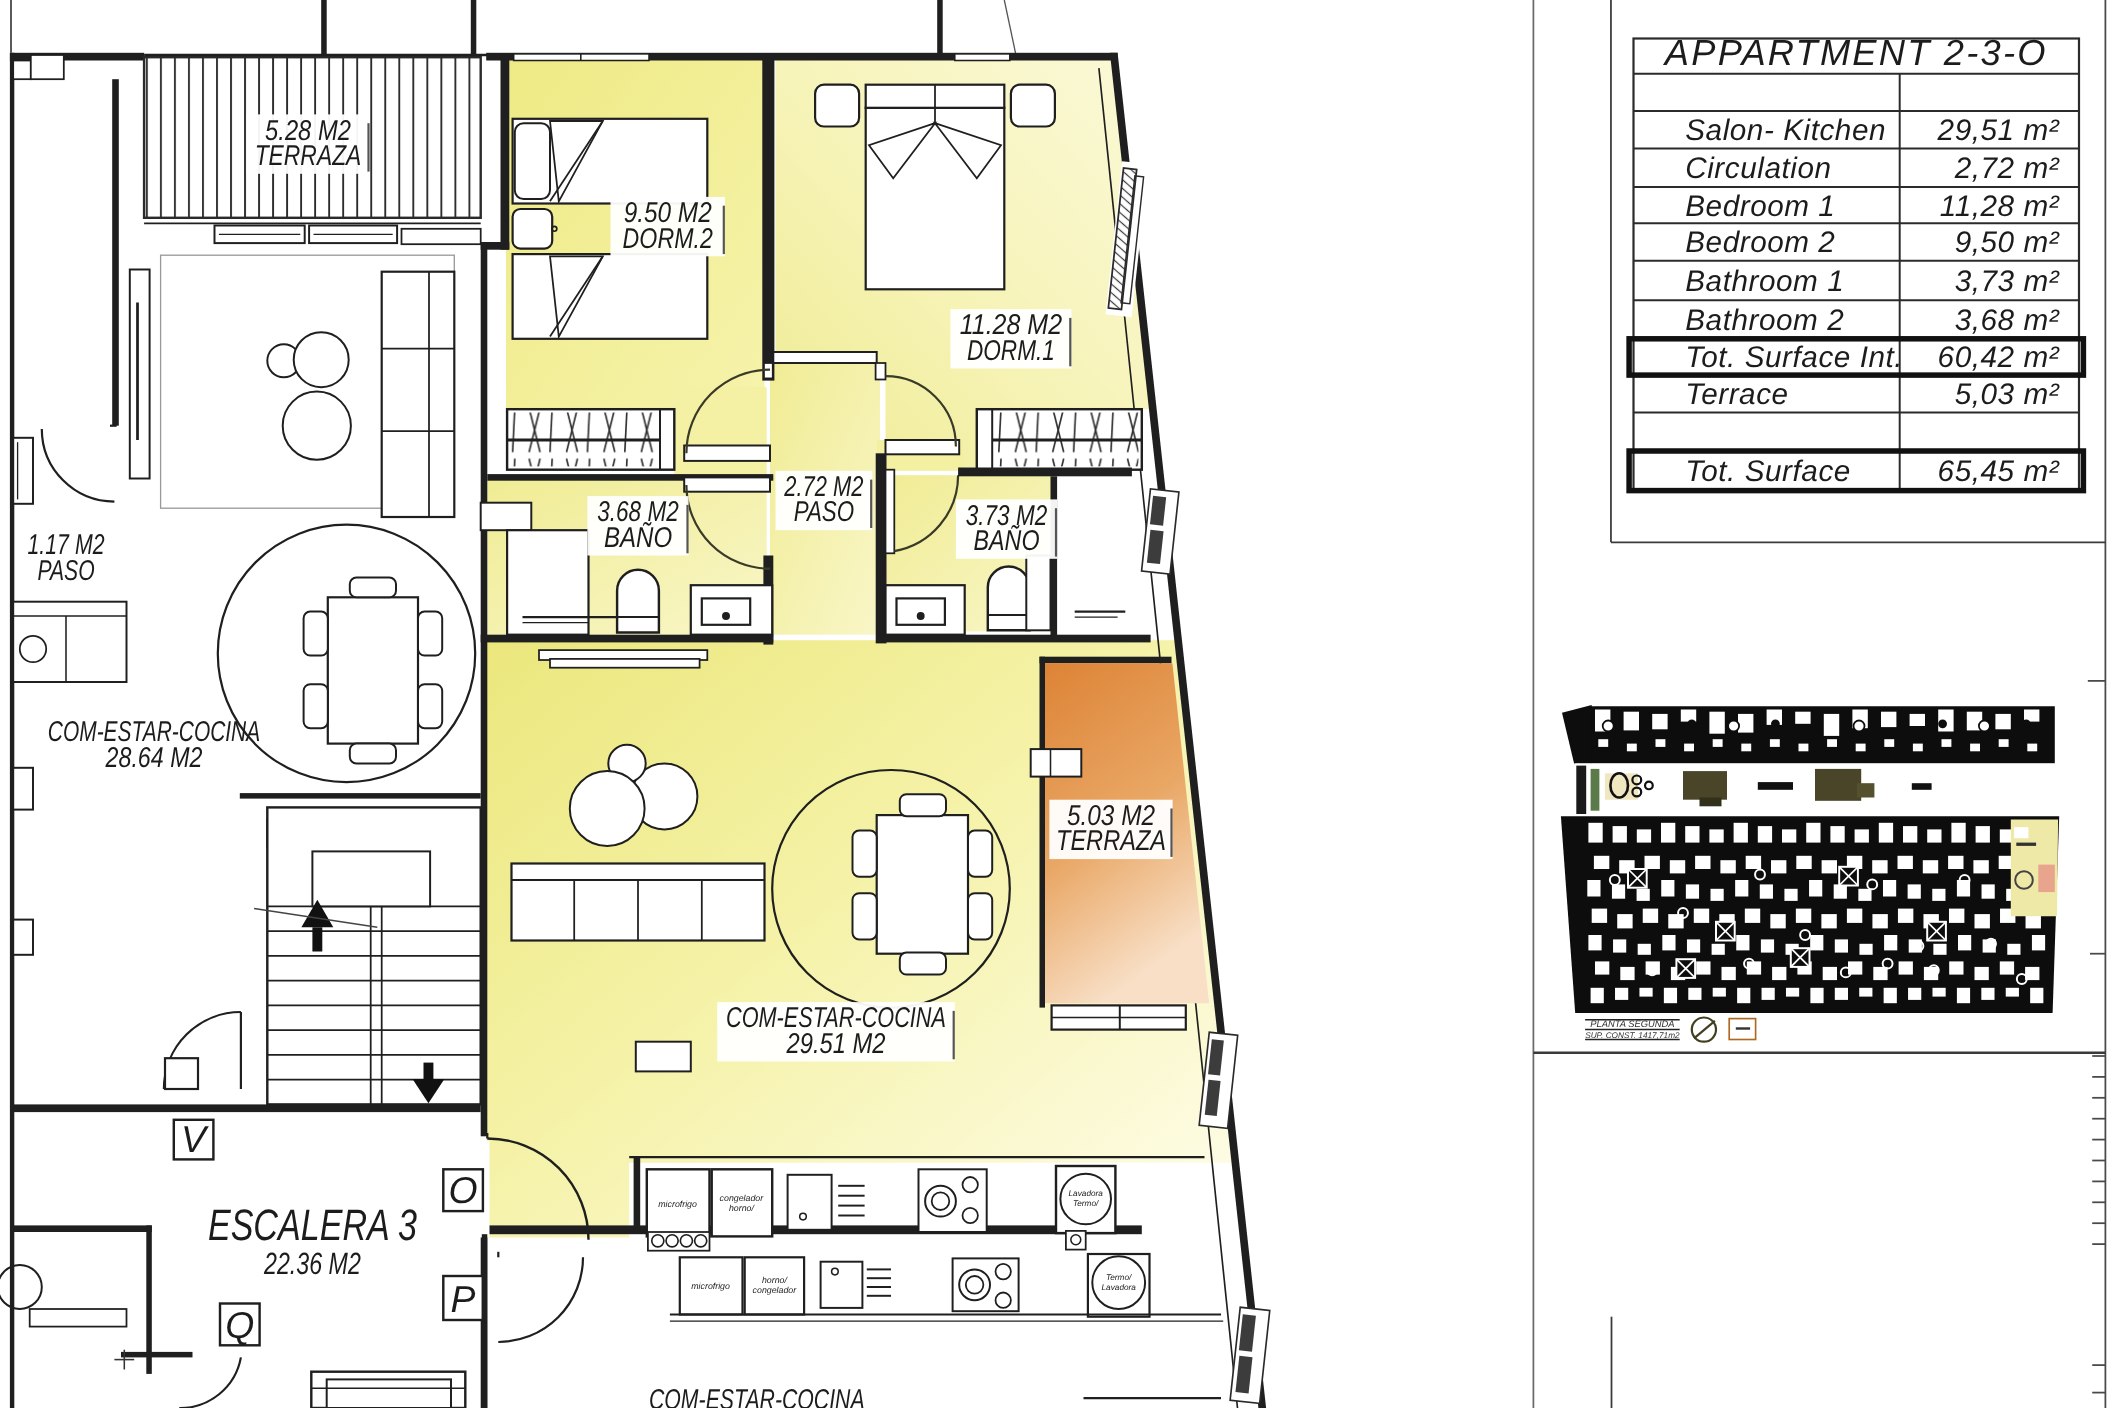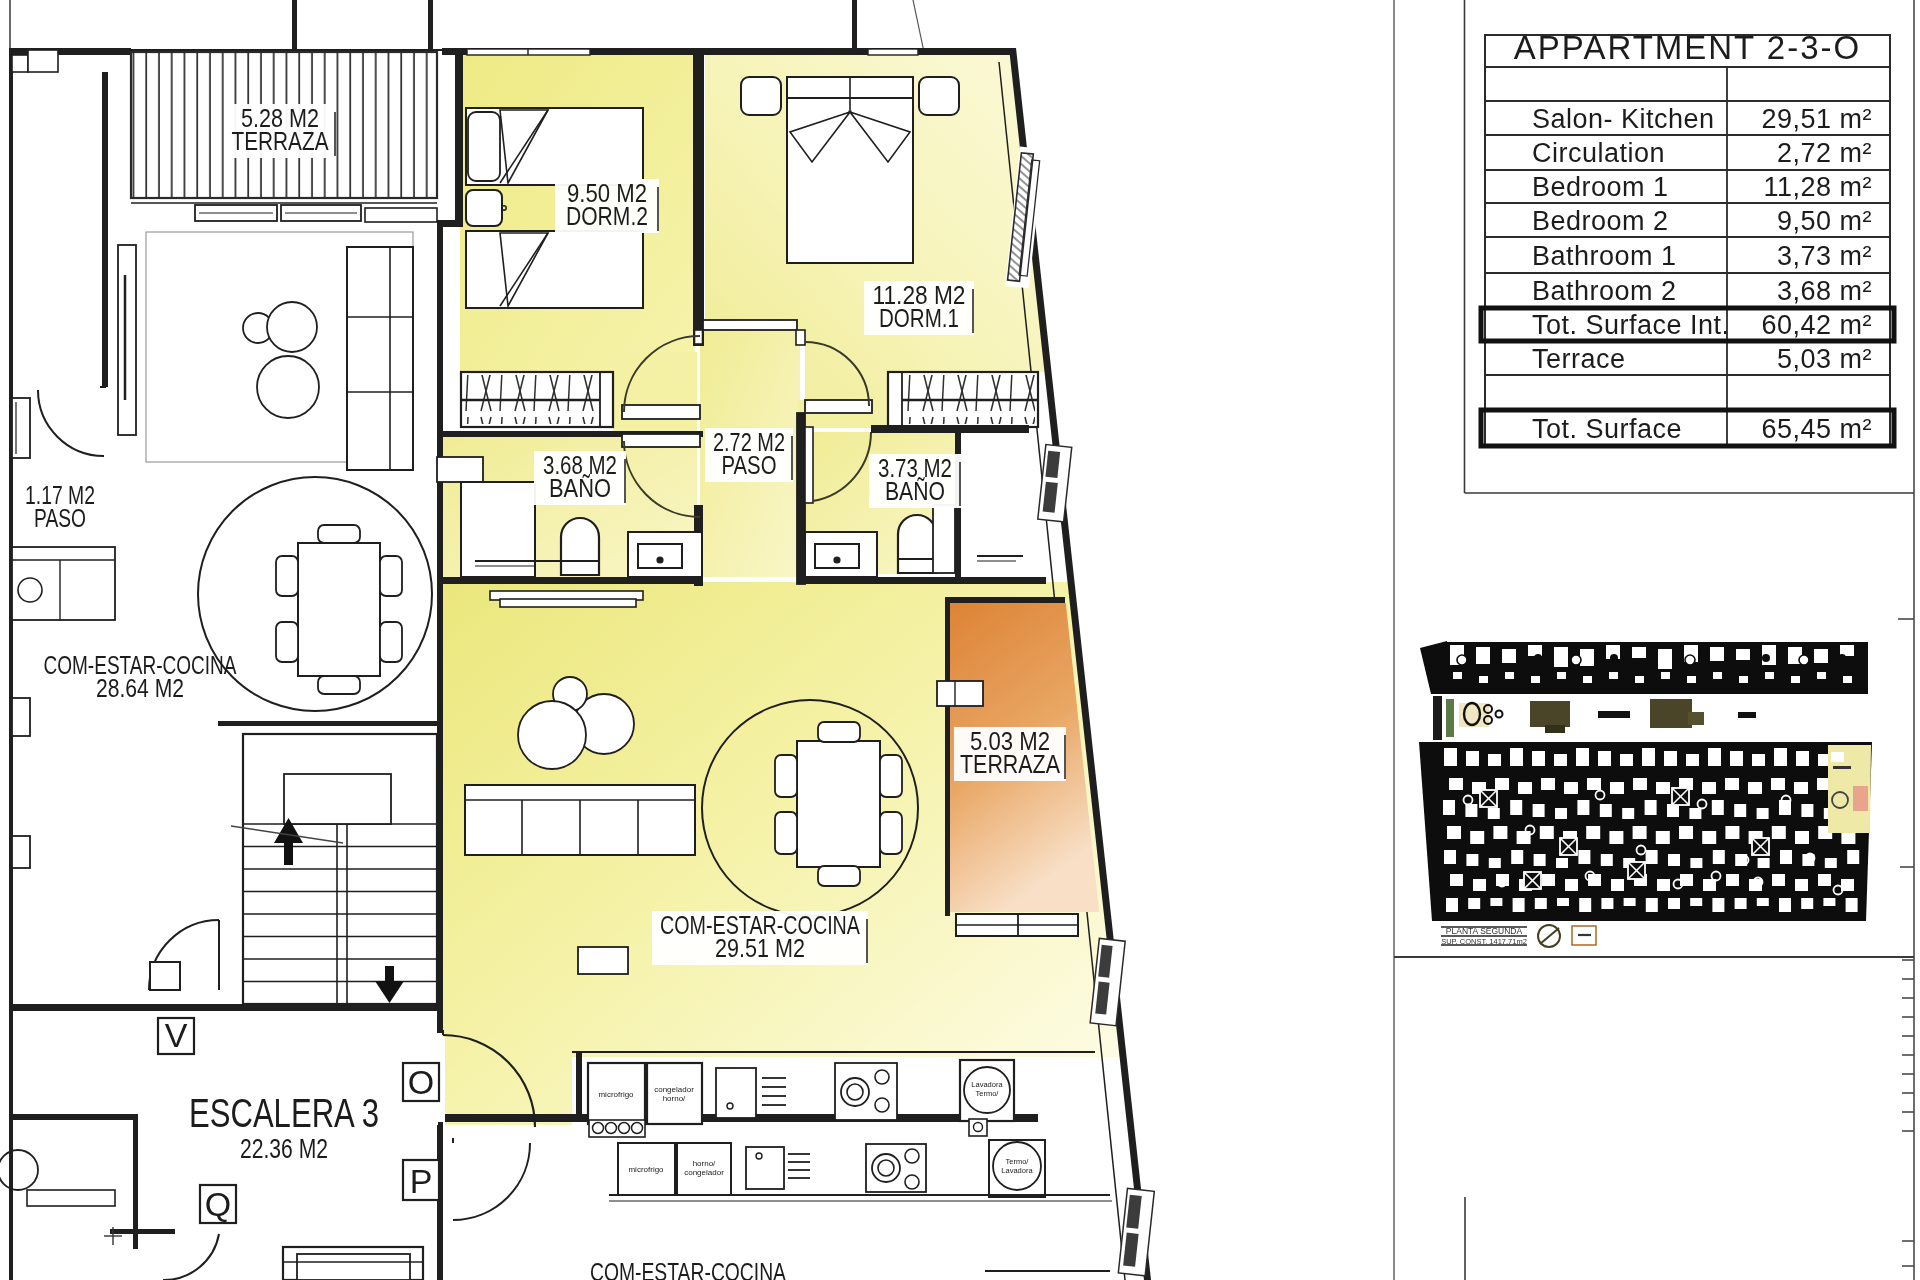--- a/index.html
+++ b/index.html
@@ -1,16 +1,16 @@
 <!DOCTYPE html>
 <html><head>
 <meta charset="utf-8">
 <style>
   html,body{margin:0;padding:0;background:#ffffff;}
-  .page{position:relative;width:1920px;height:1280px;background:#c4b5fd;overflow:hidden;font-family:"Liberation Sans", sans-serif;}
+  .page{position:relative;width:1920px;height:1280px;background:#c4b5fd;overflow:hidden;font-family:"Liberation Sans", sans-serif;font-style:italic;}
   svg{position:absolute;top:0;left:0;}
 </style>
 </head>
 <body>
 <div class="page">
 <svg width="1920" height="1280" viewBox="0 0 1920 1280" font-family="Liberation Sans, sans-serif">
 <defs>
   <pattern id="balc" width="12.75" height="10" patternUnits="userSpaceOnUse">
     <rect width="12.75" height="10" fill="#ffffff"></rect>
     <line x1="6" y1="0" x2="6" y2="10" stroke="#2a2a2a" stroke-width="1.7"></line>

